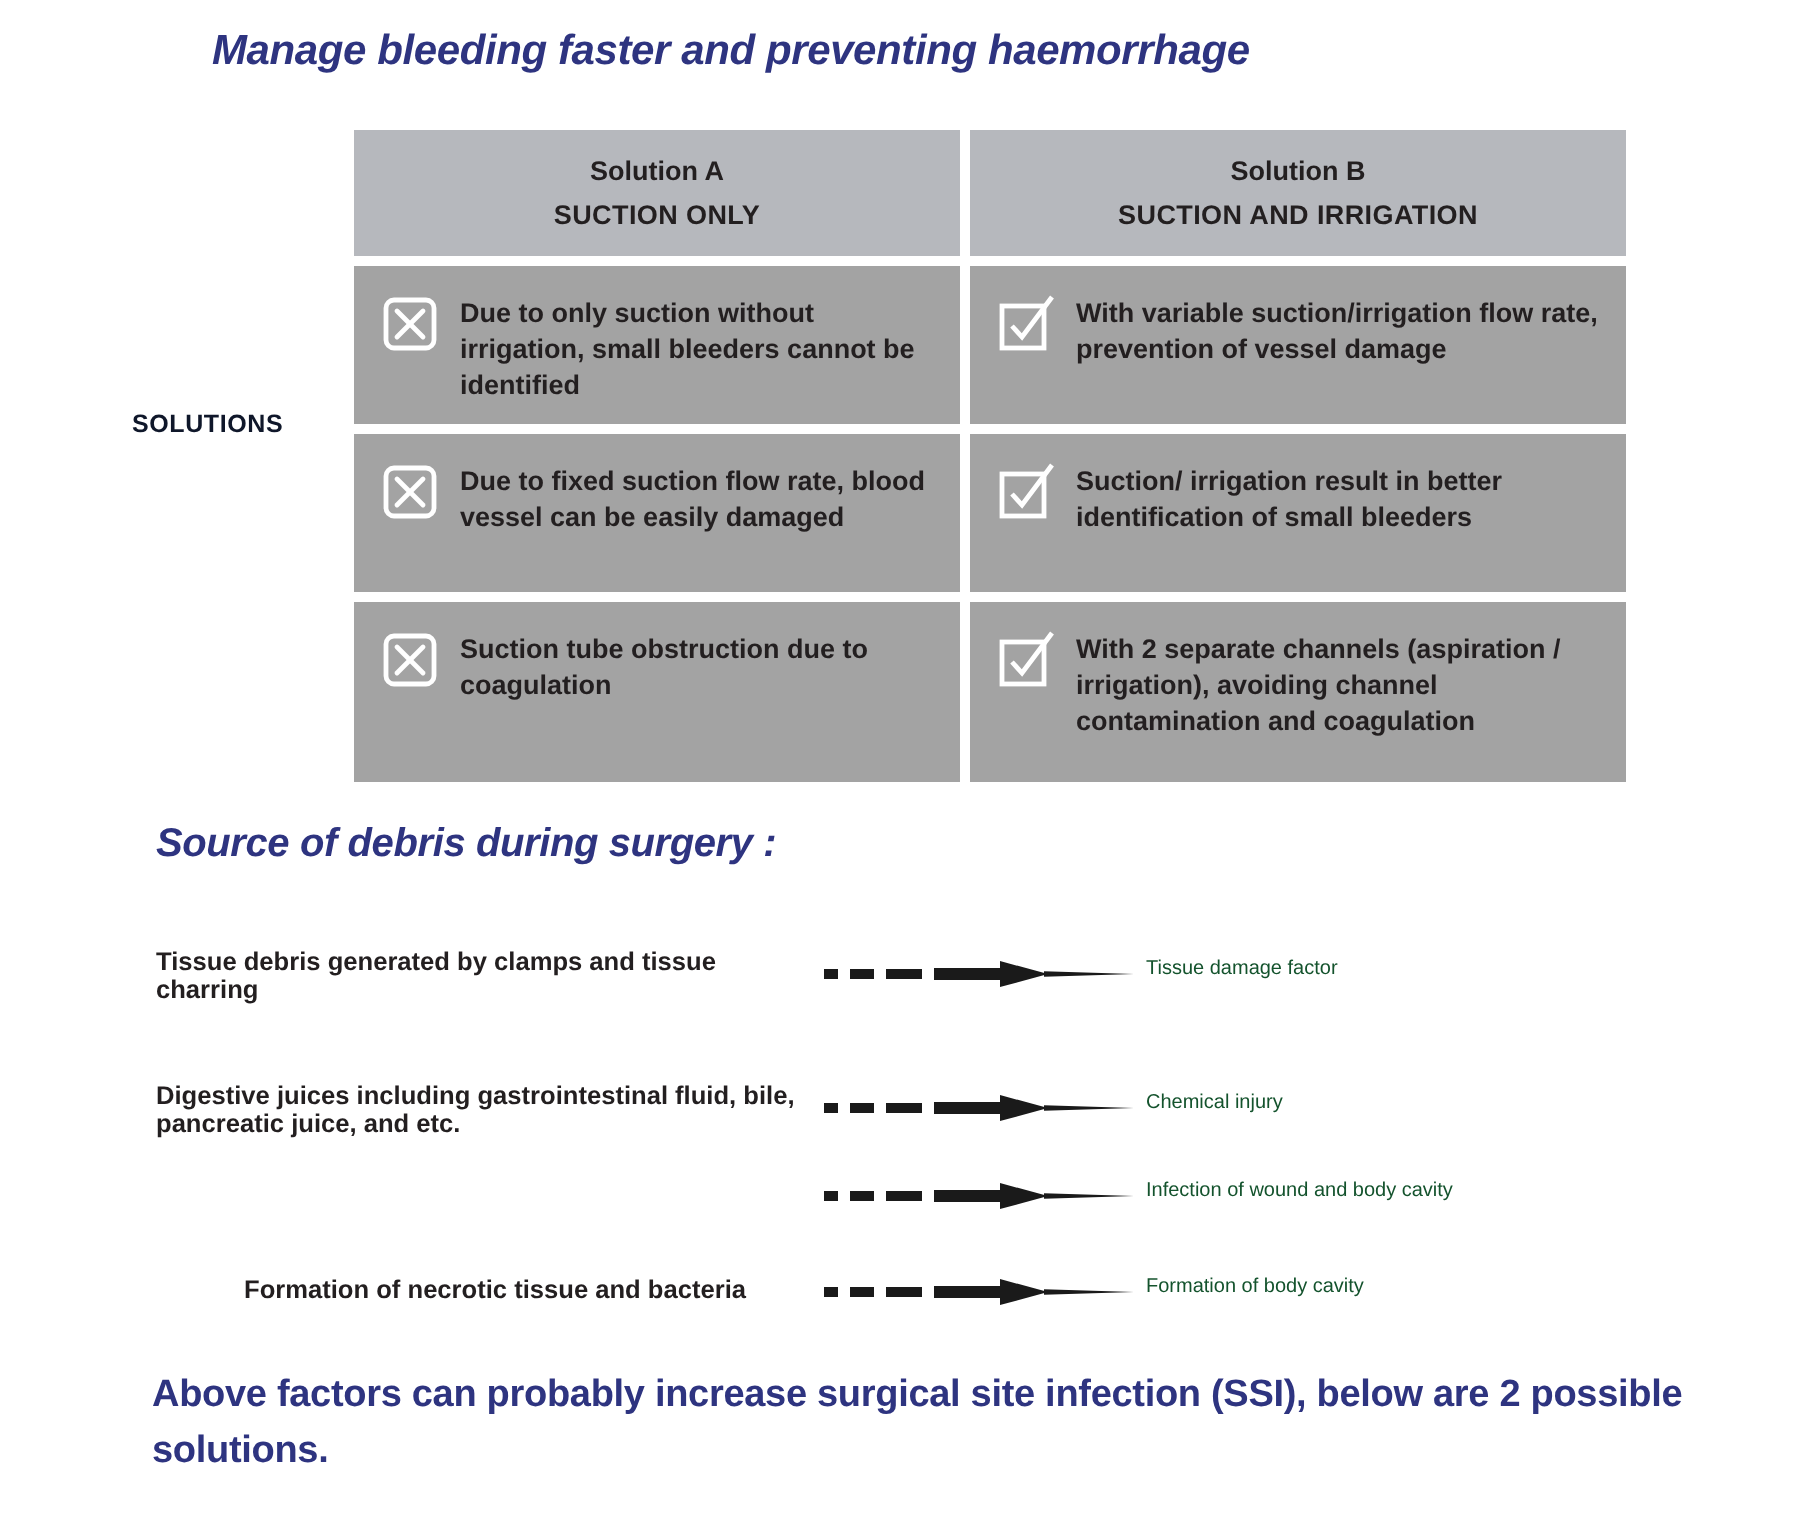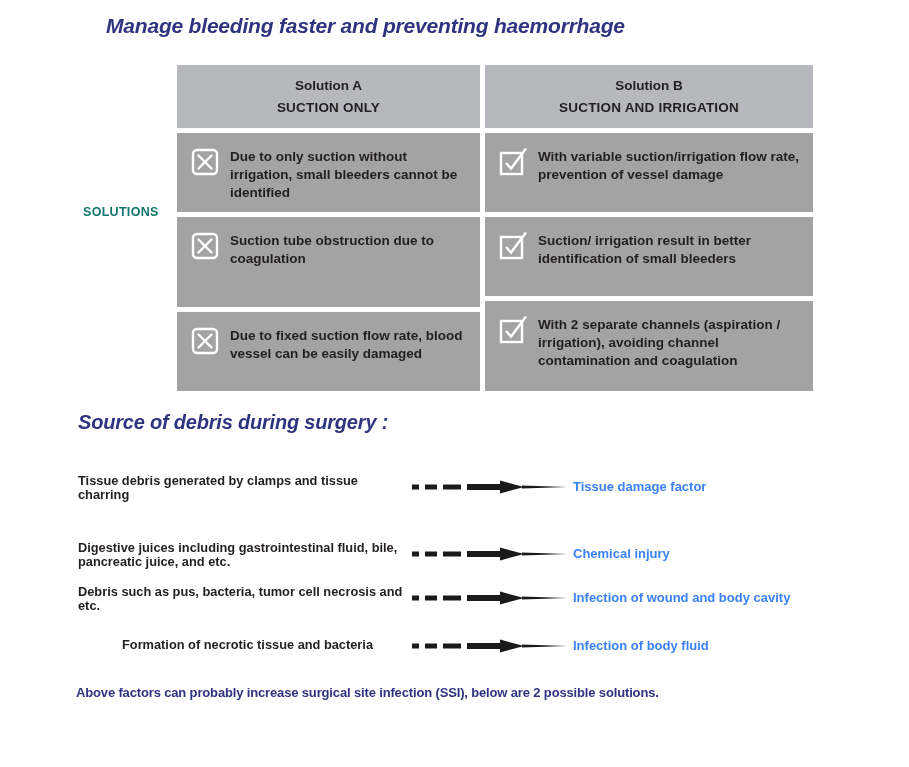--- a/index.html
+++ b/index.html
@@ -40,38 +40,37 @@
     color: #2e3480;
     letter-spacing: -0.2px;
     white-space: nowrap;
   }
 
   .closing-note {
     position: absolute;
     left: 76px;
     top: 684px;
     width: 770px;
-    font-size: 13px;
+    font-size: 19px;
     font-weight: bold;
     color: #2e3480;
     line-height: 1.45;
     letter-spacing: -0.15px;
   }
 
   
   .axis-label {
     position: absolute;
     left: 66px;
     top: 205px;
     font-size: 12.5px;
     font-weight: bold;
     letter-spacing: 0.3px;
-    color: #0f766e;
+    color: #0f172a;
     white-space: nowrap;
-    margin-left: 17px;
   }
 
   
   .table {
     position: absolute;
     left: 177px;
     top: 65px;
     width: 689px;
     display: flex;
     gap: 5px;
@@ -153,23 +152,23 @@
   }
   .debris-arrow {
     position: absolute;
     left: 334px;
     top: 0;
   }
   .debris-right {
     position: absolute;
     left: 495px;
     top: 0;
-    font-size: 13px;
-    font-weight: bold;
-    color: #3b82f6;
+    font-size: 10px;
+    font-weight: normal;
+    color: #14532d;
     white-space: nowrap;
   }
   .debris-row.r1 { top: 474px; }
   .debris-row.r2 { top: 529px; margin-top: 12px; }
   .debris-row.r3 { top: 585px; }
   .debris-row.r4 { top: 640px; }
 
   .debris-row.r1 .debris-left,
   .debris-row.r2 .debris-left,
   .debris-row.r3 .debris-left { top: 0px; }
@@ -206,40 +205,40 @@
       <div class="mark">
         <svg width="28" height="28" viewBox="0 0 28 28" aria-hidden="true">
           <rect x="2" y="2" width="24" height="24" rx="4" ry="4" fill="none" stroke="#ffffff" stroke-width="2.4"></rect>
           <line x1="7.5" y1="7.5" x2="20.5" y2="20.5" stroke="#ffffff" stroke-width="2.4" stroke-linecap="round"></line>
           <line x1="20.5" y1="7.5" x2="7.5" y2="20.5" stroke="#ffffff" stroke-width="2.4" stroke-linecap="round"></line>
         </svg>
       </div>
       <div class="cell-text">Due to only suction without irrigation, small bleeders cannot be identified</div>
     </div>
 
-    <div class="cell cell-r3">
+    <div class="cell cell-r2">
       <div class="mark">
         <svg width="28" height="28" viewBox="0 0 28 28" aria-hidden="true">
           <rect x="2" y="2" width="24" height="24" rx="4" ry="4" fill="none" stroke="#ffffff" stroke-width="2.4"></rect>
           <line x1="7.5" y1="7.5" x2="20.5" y2="20.5" stroke="#ffffff" stroke-width="2.4" stroke-linecap="round"></line>
           <line x1="20.5" y1="7.5" x2="7.5" y2="20.5" stroke="#ffffff" stroke-width="2.4" stroke-linecap="round"></line>
         </svg>
       </div>
-      <div class="cell-text">Suction tube obstruction due to coagulation</div>
-    </div>
-
-    <div class="cell cell-r2">
+      <div class="cell-text">Due to fixed suction flow rate, blood vessel can be easily damaged</div>
+    </div>
+
+    <div class="cell cell-r3">
       <div class="mark">
         <svg width="28" height="28" viewBox="0 0 28 28" aria-hidden="true">
           <rect x="2" y="2" width="24" height="24" rx="4" ry="4" fill="none" stroke="#ffffff" stroke-width="2.4"></rect>
           <line x1="7.5" y1="7.5" x2="20.5" y2="20.5" stroke="#ffffff" stroke-width="2.4" stroke-linecap="round"></line>
           <line x1="20.5" y1="7.5" x2="7.5" y2="20.5" stroke="#ffffff" stroke-width="2.4" stroke-linecap="round"></line>
         </svg>
       </div>
-      <div class="cell-text">Due to fixed suction flow rate, blood vessel can be easily damaged</div>
+      <div class="cell-text">Suction tube obstruction due to coagulation</div>
     </div>
   </div>
 
   <div class="col col-b">
     <div class="col-head">
       <div class="t1">Solution B</div>
       <div class="t2">SUCTION AND IRRIGATION</div>
     </div>
 
     <div class="cell cell-r2">
@@ -300,21 +299,20 @@
       <rect x="31" y="5.5" width="18" height="5" fill="#1a1a1a"></rect>
       <rect x="55" y="5" width="36" height="6" fill="#1a1a1a"></rect>
       <path d="M88 1.5 L112 8 L88 14.5 Z" fill="#1a1a1a"></path>
       <path d="M110 6.6 L155 8 L110 9.4 Z" fill="#1a1a1a"></path>
     </svg>
   </div>
   <div class="debris-right">Chemical injury</div>
 </div>
 
 <div class="debris-row r3">
-  <div class="debris-left">Debris such as pus, bacteria, tumor cell necrosis and etc.</div>
   <div class="debris-arrow">
     <svg width="155" height="16" viewBox="0 0 155 16" aria-hidden="true">
       <rect x="0" y="5.5" width="7" height="5" fill="#1a1a1a"></rect>
       <rect x="13" y="5.5" width="12" height="5" fill="#1a1a1a"></rect>
       <rect x="31" y="5.5" width="18" height="5" fill="#1a1a1a"></rect>
       <rect x="55" y="5" width="36" height="6" fill="#1a1a1a"></rect>
       <path d="M88 1.5 L112 8 L88 14.5 Z" fill="#1a1a1a"></path>
       <path d="M110 6.6 L155 8 L110 9.4 Z" fill="#1a1a1a"></path>
     </svg>
   </div>
@@ -326,16 +324,16 @@
   <div class="debris-arrow">
     <svg width="155" height="16" viewBox="0 0 155 16" aria-hidden="true">
       <rect x="0" y="5.5" width="7" height="5" fill="#1a1a1a"></rect>
       <rect x="13" y="5.5" width="12" height="5" fill="#1a1a1a"></rect>
       <rect x="31" y="5.5" width="18" height="5" fill="#1a1a1a"></rect>
       <rect x="55" y="5" width="36" height="6" fill="#1a1a1a"></rect>
       <path d="M88 1.5 L112 8 L88 14.5 Z" fill="#1a1a1a"></path>
       <path d="M110 6.6 L155 8 L110 9.4 Z" fill="#1a1a1a"></path>
     </svg>
   </div>
-  <div class="debris-right">Infection of  body fluid</div>
+  <div class="debris-right">Formation of  body cavity</div>
 </div>
 
 <div class="closing-note">Above factors can probably increase surgical site infection (SSI), below are 2 possible solutions.</div>
 
 </body></html>

